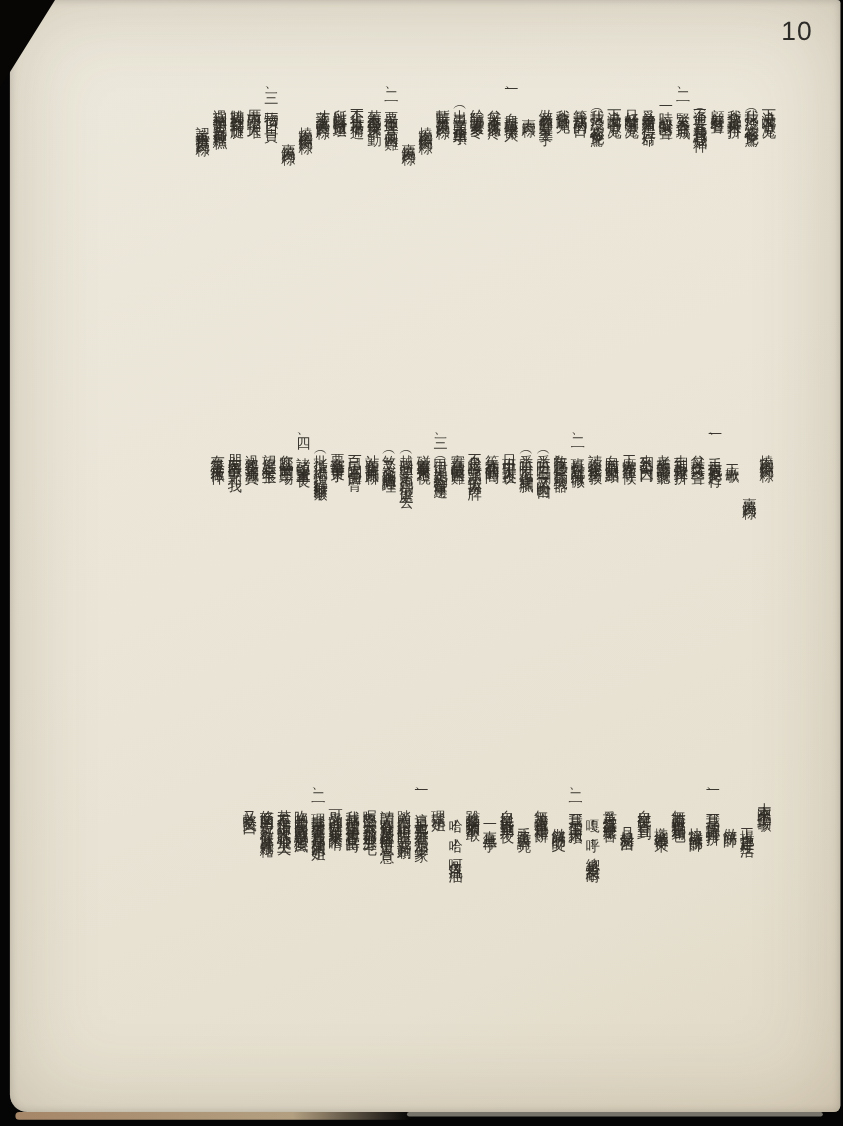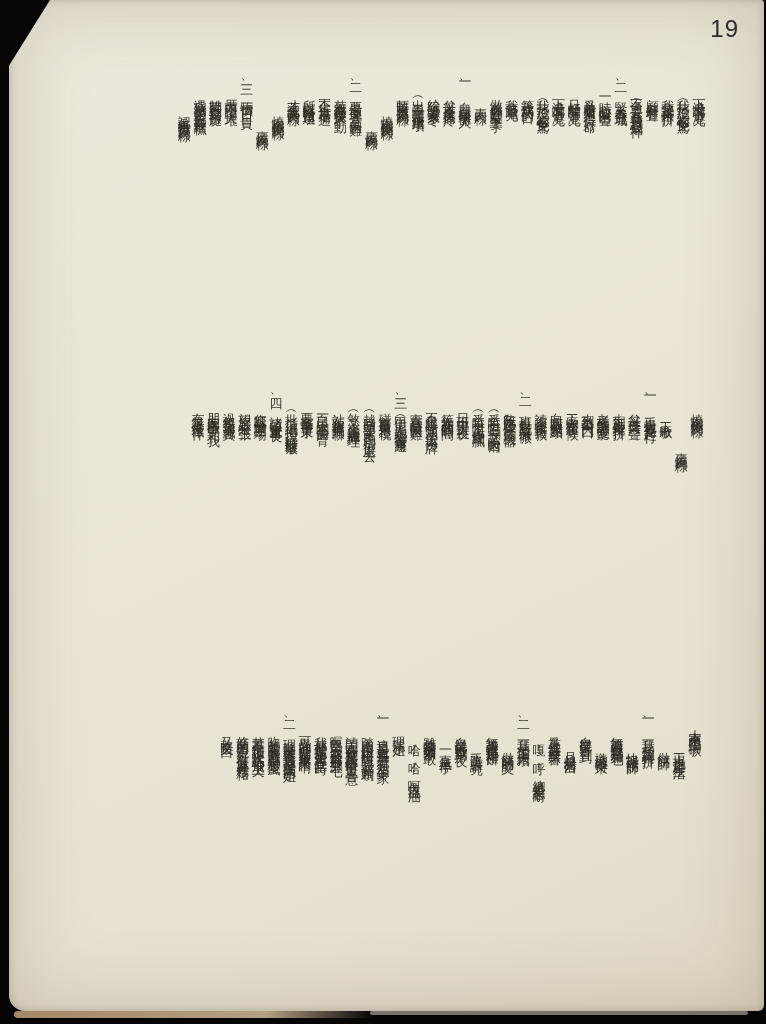--- a/index.html
+++ b/index.html
@@ -44,21 +44,21 @@
   .block .col{margin:0 2.6px;}
   .block .head{letter-spacing:2.6px;}
   .block-top   {top:74px;  right:56px; height:240px;}
   .block-middle{top:388px; right:58px; height:288px;}
   .block-bottom{top:711px; right:60px; height:290px;}
 </style>
 </head>
 <body>
 
 <div class="page">
-  <div class="page-number">19</div>
+  <div class="page-number">10</div>
   <div class="block block-top">
       <div class="col" style="padding-top: 15.4px;">下港兄啊下港兄</div>
       <div class="col" style="padding-top: 15.4px;">我抹（沒）變心你免驚</div>
       <div class="col" style="padding-top: 15.4px;">我會認眞來打拼</div>
       <div class="col" style="padding-top: 15.4px;">顧着好名聲</div>
       <div class="col" style="padding-top: 15.4px;">不通（要）爲我費心晟（神）</div>
       <div class="col" style="padding-top: 0px;">二、緊來去台北城</div>
       <div class="col" style="padding-top: 15.4px;">一時心酸哭出聲</div>
       <div class="col" style="padding-top: 15.4px;">爲着將來通（得）好命</div>
       <div class="col" style="padding-top: 15.4px;">只好離開下港兄</div>

